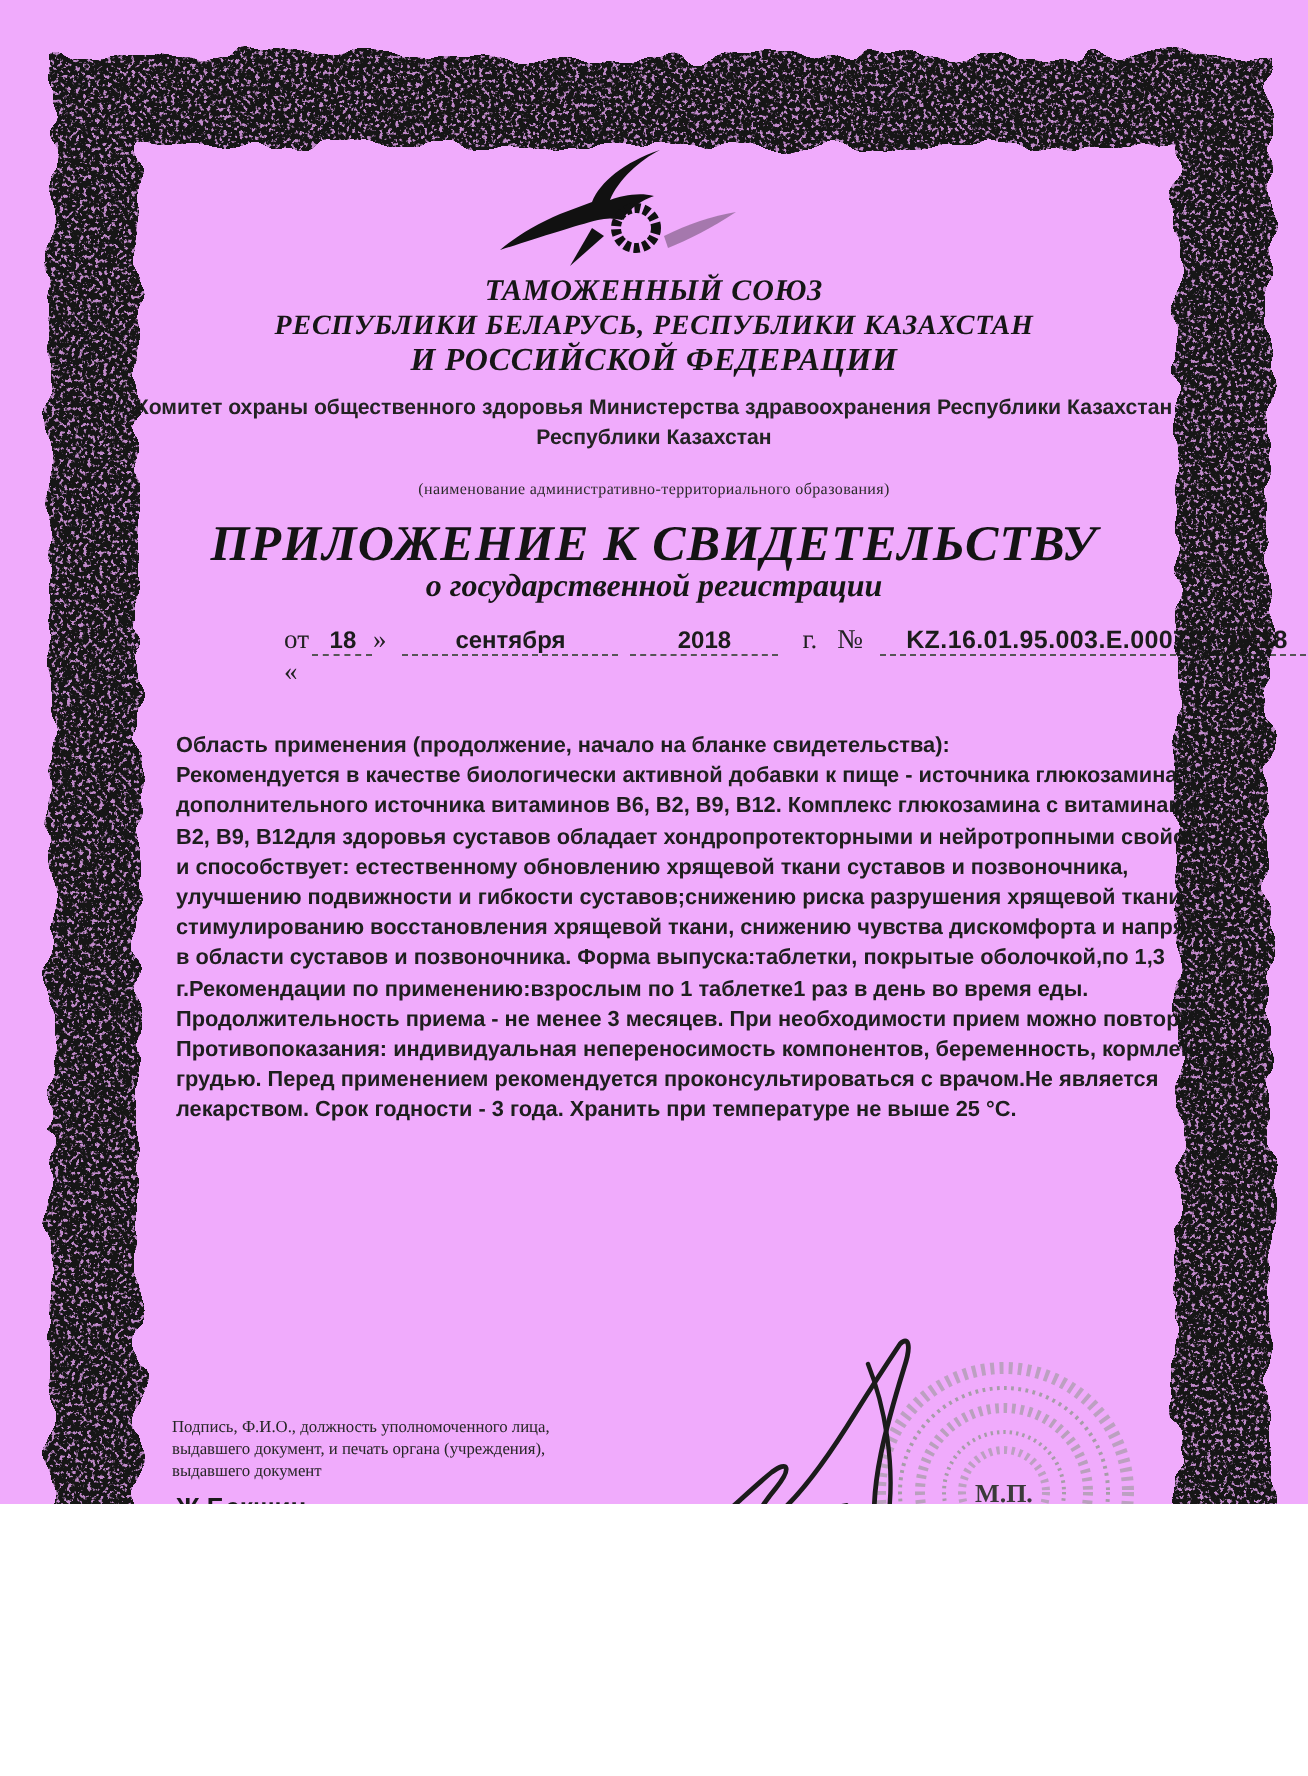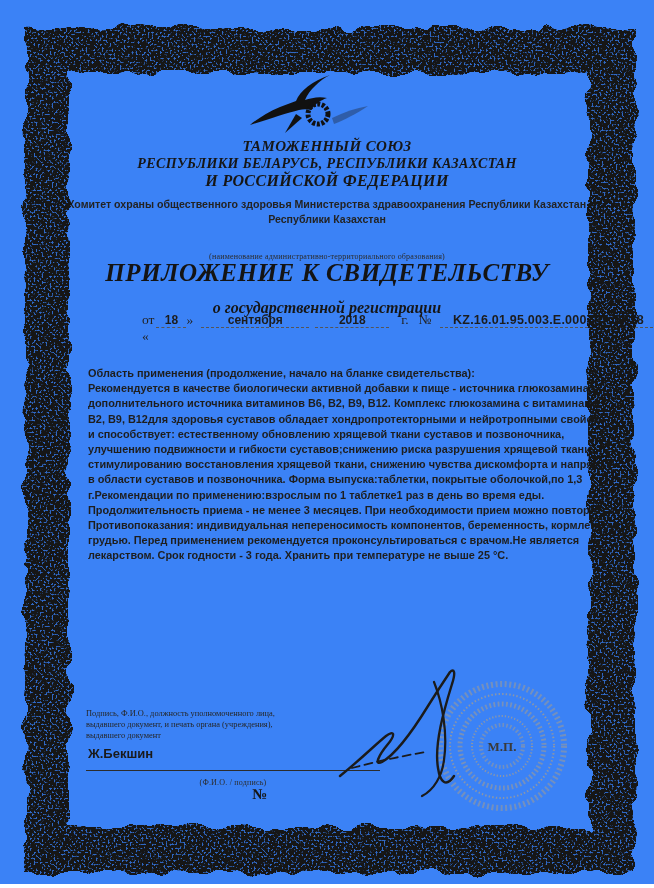--- a/index.html
+++ b/index.html
@@ -1,42 +1,42 @@
 <!DOCTYPE html>
 <html><head>
 <meta charset="utf-8">
 <style>
   * { margin:0; padding:0; box-sizing:border-box; }
   html,body { background:#ffffff; }
   .page {
-    position:relative; width:654px; height:884px; background:#3b82f6;
+    position:relative; width:654px; height:752px; background:#f0abfc;
     overflow:hidden; font-family:"Liberation Sans", sans-serif; color:#1d1d1d;
   }
   .abs { position:absolute; }
   .ctr { left:0; right:0; text-align:center; }
 
   
   .frame { position:absolute; left:0; top:0; z-index:6; pointer-events:none; }
 
   
   .org-line { font-family:"Liberation Serif", serif; font-weight:bold; font-style:italic; color:#161616; letter-spacing:0.4px; }
   .org-1 { top:138px; font-size:15px; }
   .org-2 { top:156px; font-size:14px; }
   .org-3 { top:172px; font-size:16px; }
 
   .committee { top:197px; left:56px; width:542px; text-align:center;
     font-size:10.6px; font-weight:bold; line-height:14.5px; color:#232323; }
 
   .tiny-note { font-family:"Liberation Serif", serif; font-size:8px; color:#2b2b2b; letter-spacing:0.2px; }
-  .territory-note { top:252px; }
+  .territory-note { top:240px; }
   .info-note { top:342px; }
 
   .title-main { top:259px; font-family:"Liberation Serif", serif; font-weight:bold; font-style:italic;
     font-size:25px; letter-spacing:0.6px; color:#141414; }
-  .title-sub { top:299px; font-family:"Liberation Serif", serif; font-weight:bold; font-style:italic;
+  .title-sub { top:285px; font-family:"Liberation Serif", serif; font-weight:bold; font-style:italic;
     font-size:16px; color:#161616; }
 
   
   .date-row { top:312px; left:142px; display:flex; align-items:baseline;
     font-family:"Liberation Serif", serif; font-size:13.5px; color:#222; }
   .blank { font-family:"Liberation Sans", sans-serif; font-weight:bold; font-size:12px;
     border-bottom:1px dashed #555; text-align:center; color:#1c1c1c; }
   .d-day   { min-width:30px; margin-left:2px; }
   .d-month { min-width:108px; margin-left:8px; }
   .d-year  { min-width:74px; margin-left:6px; }

